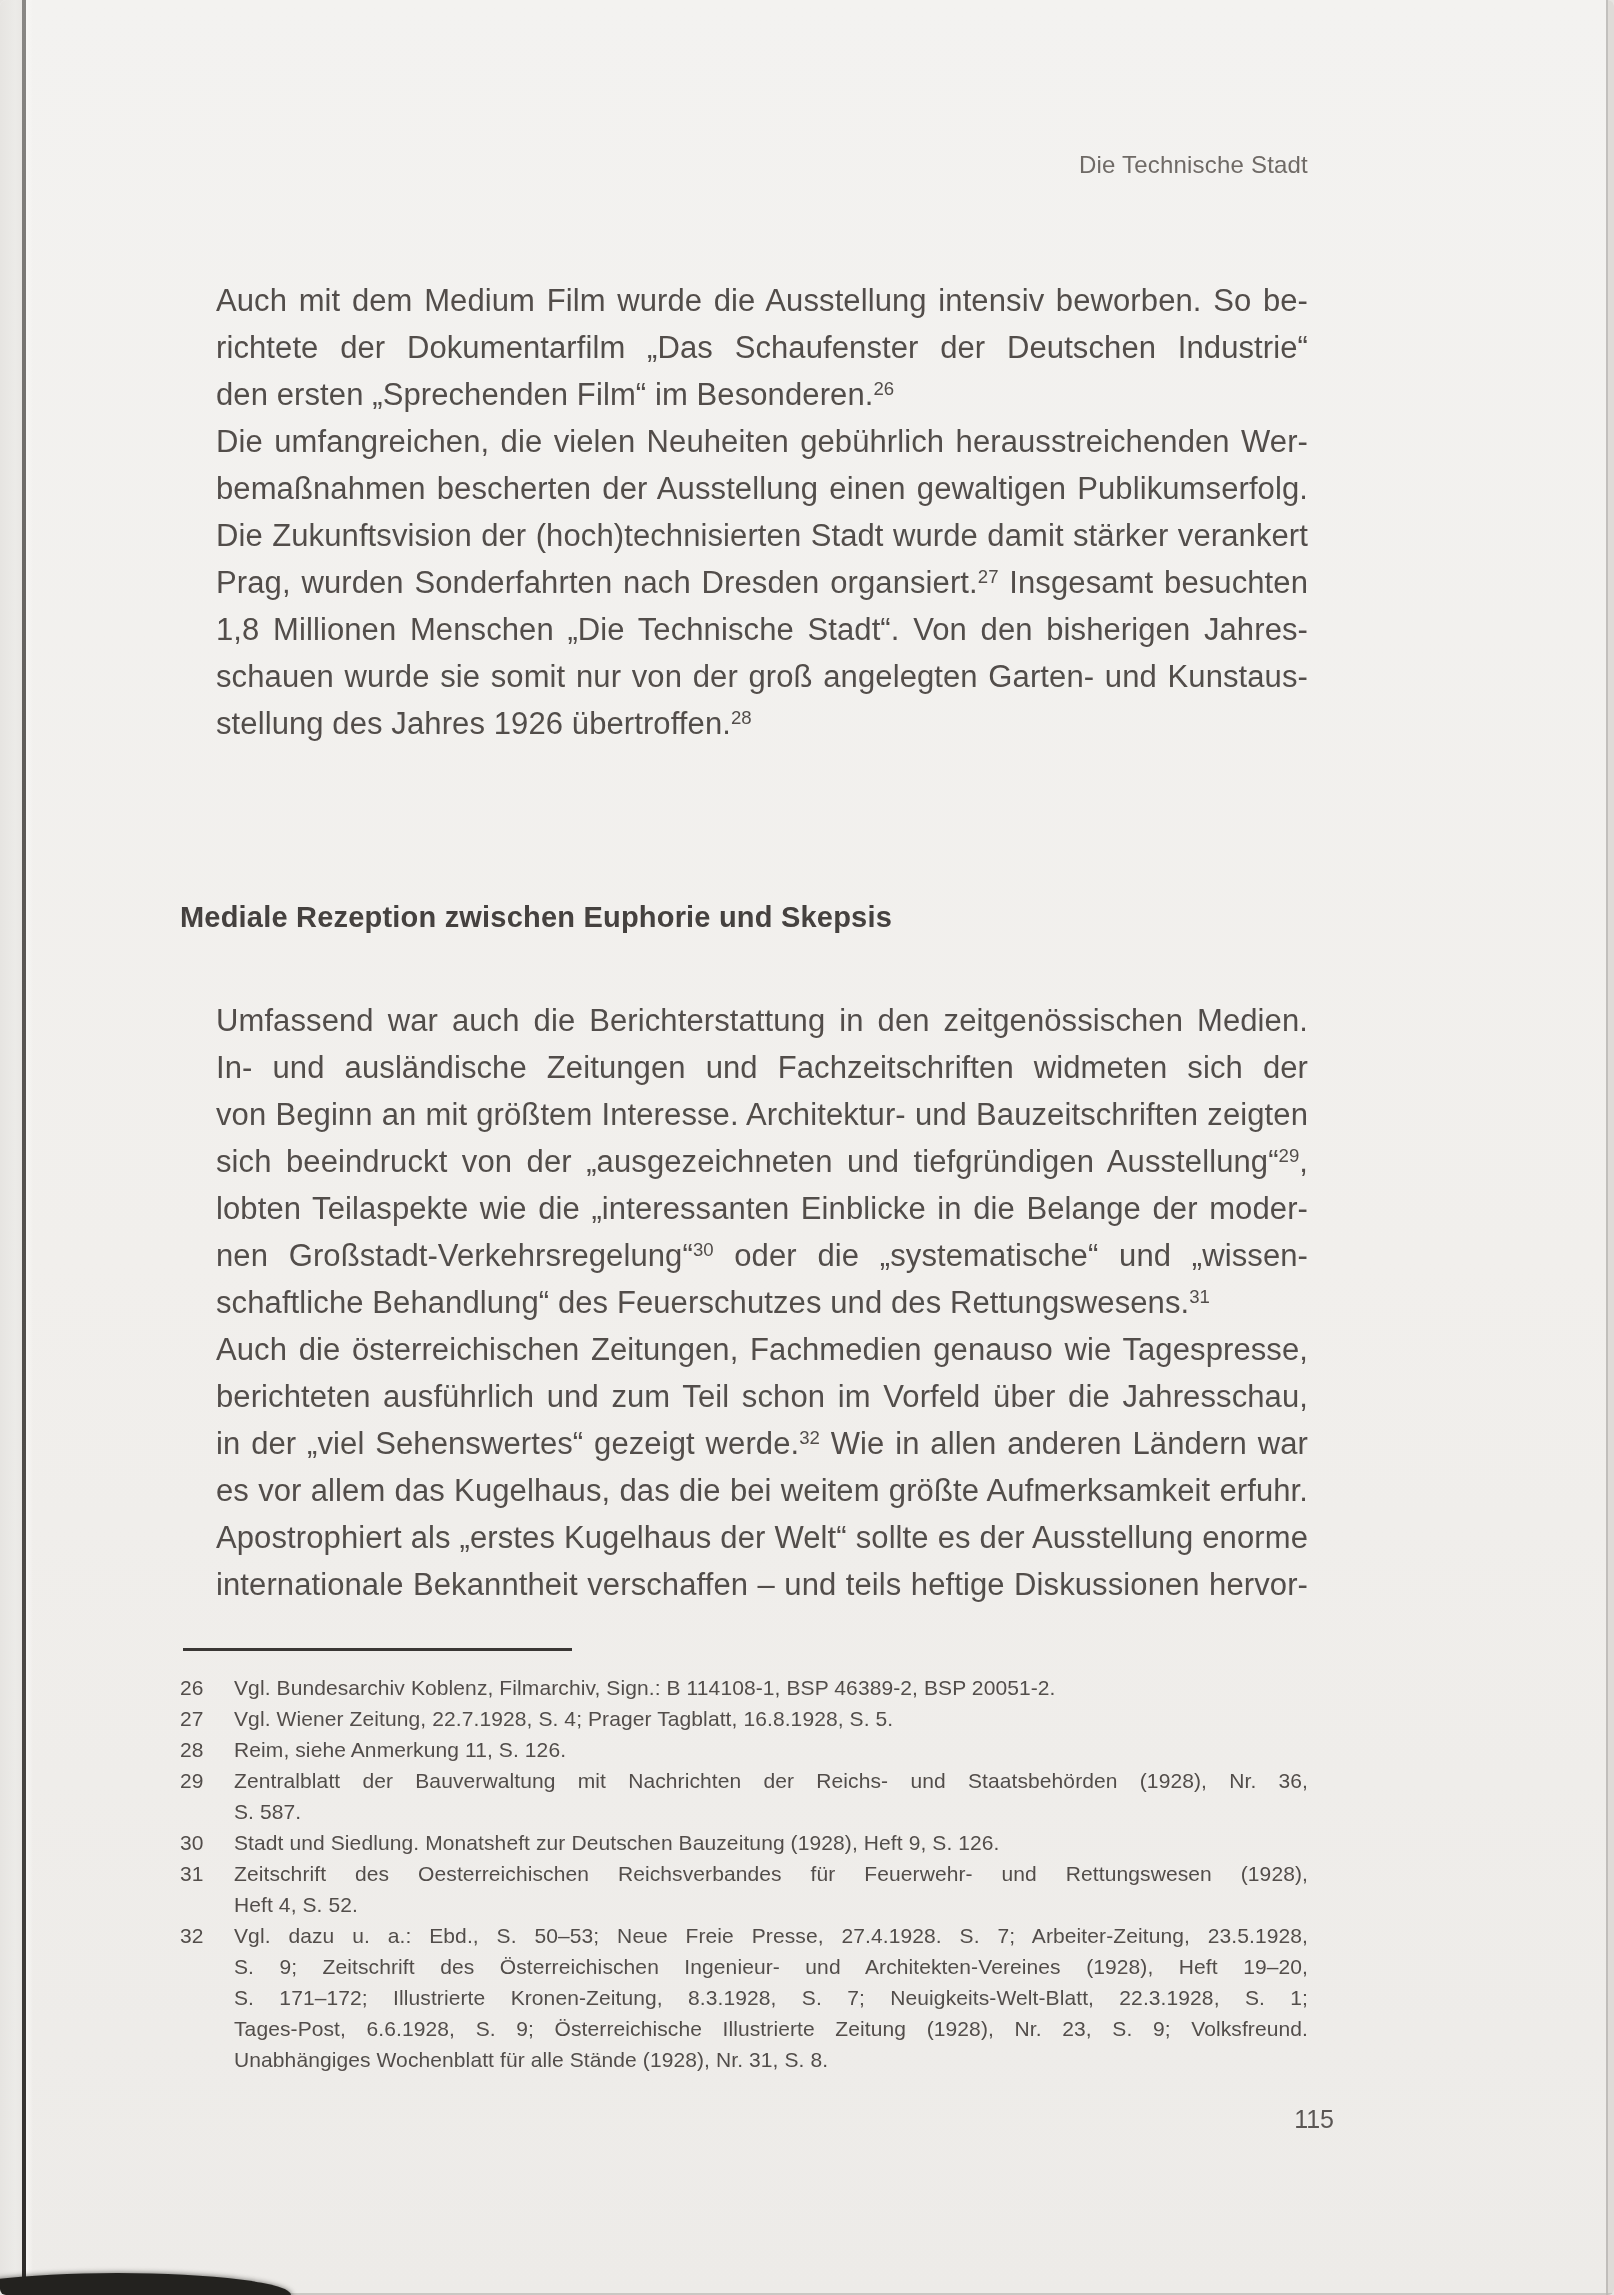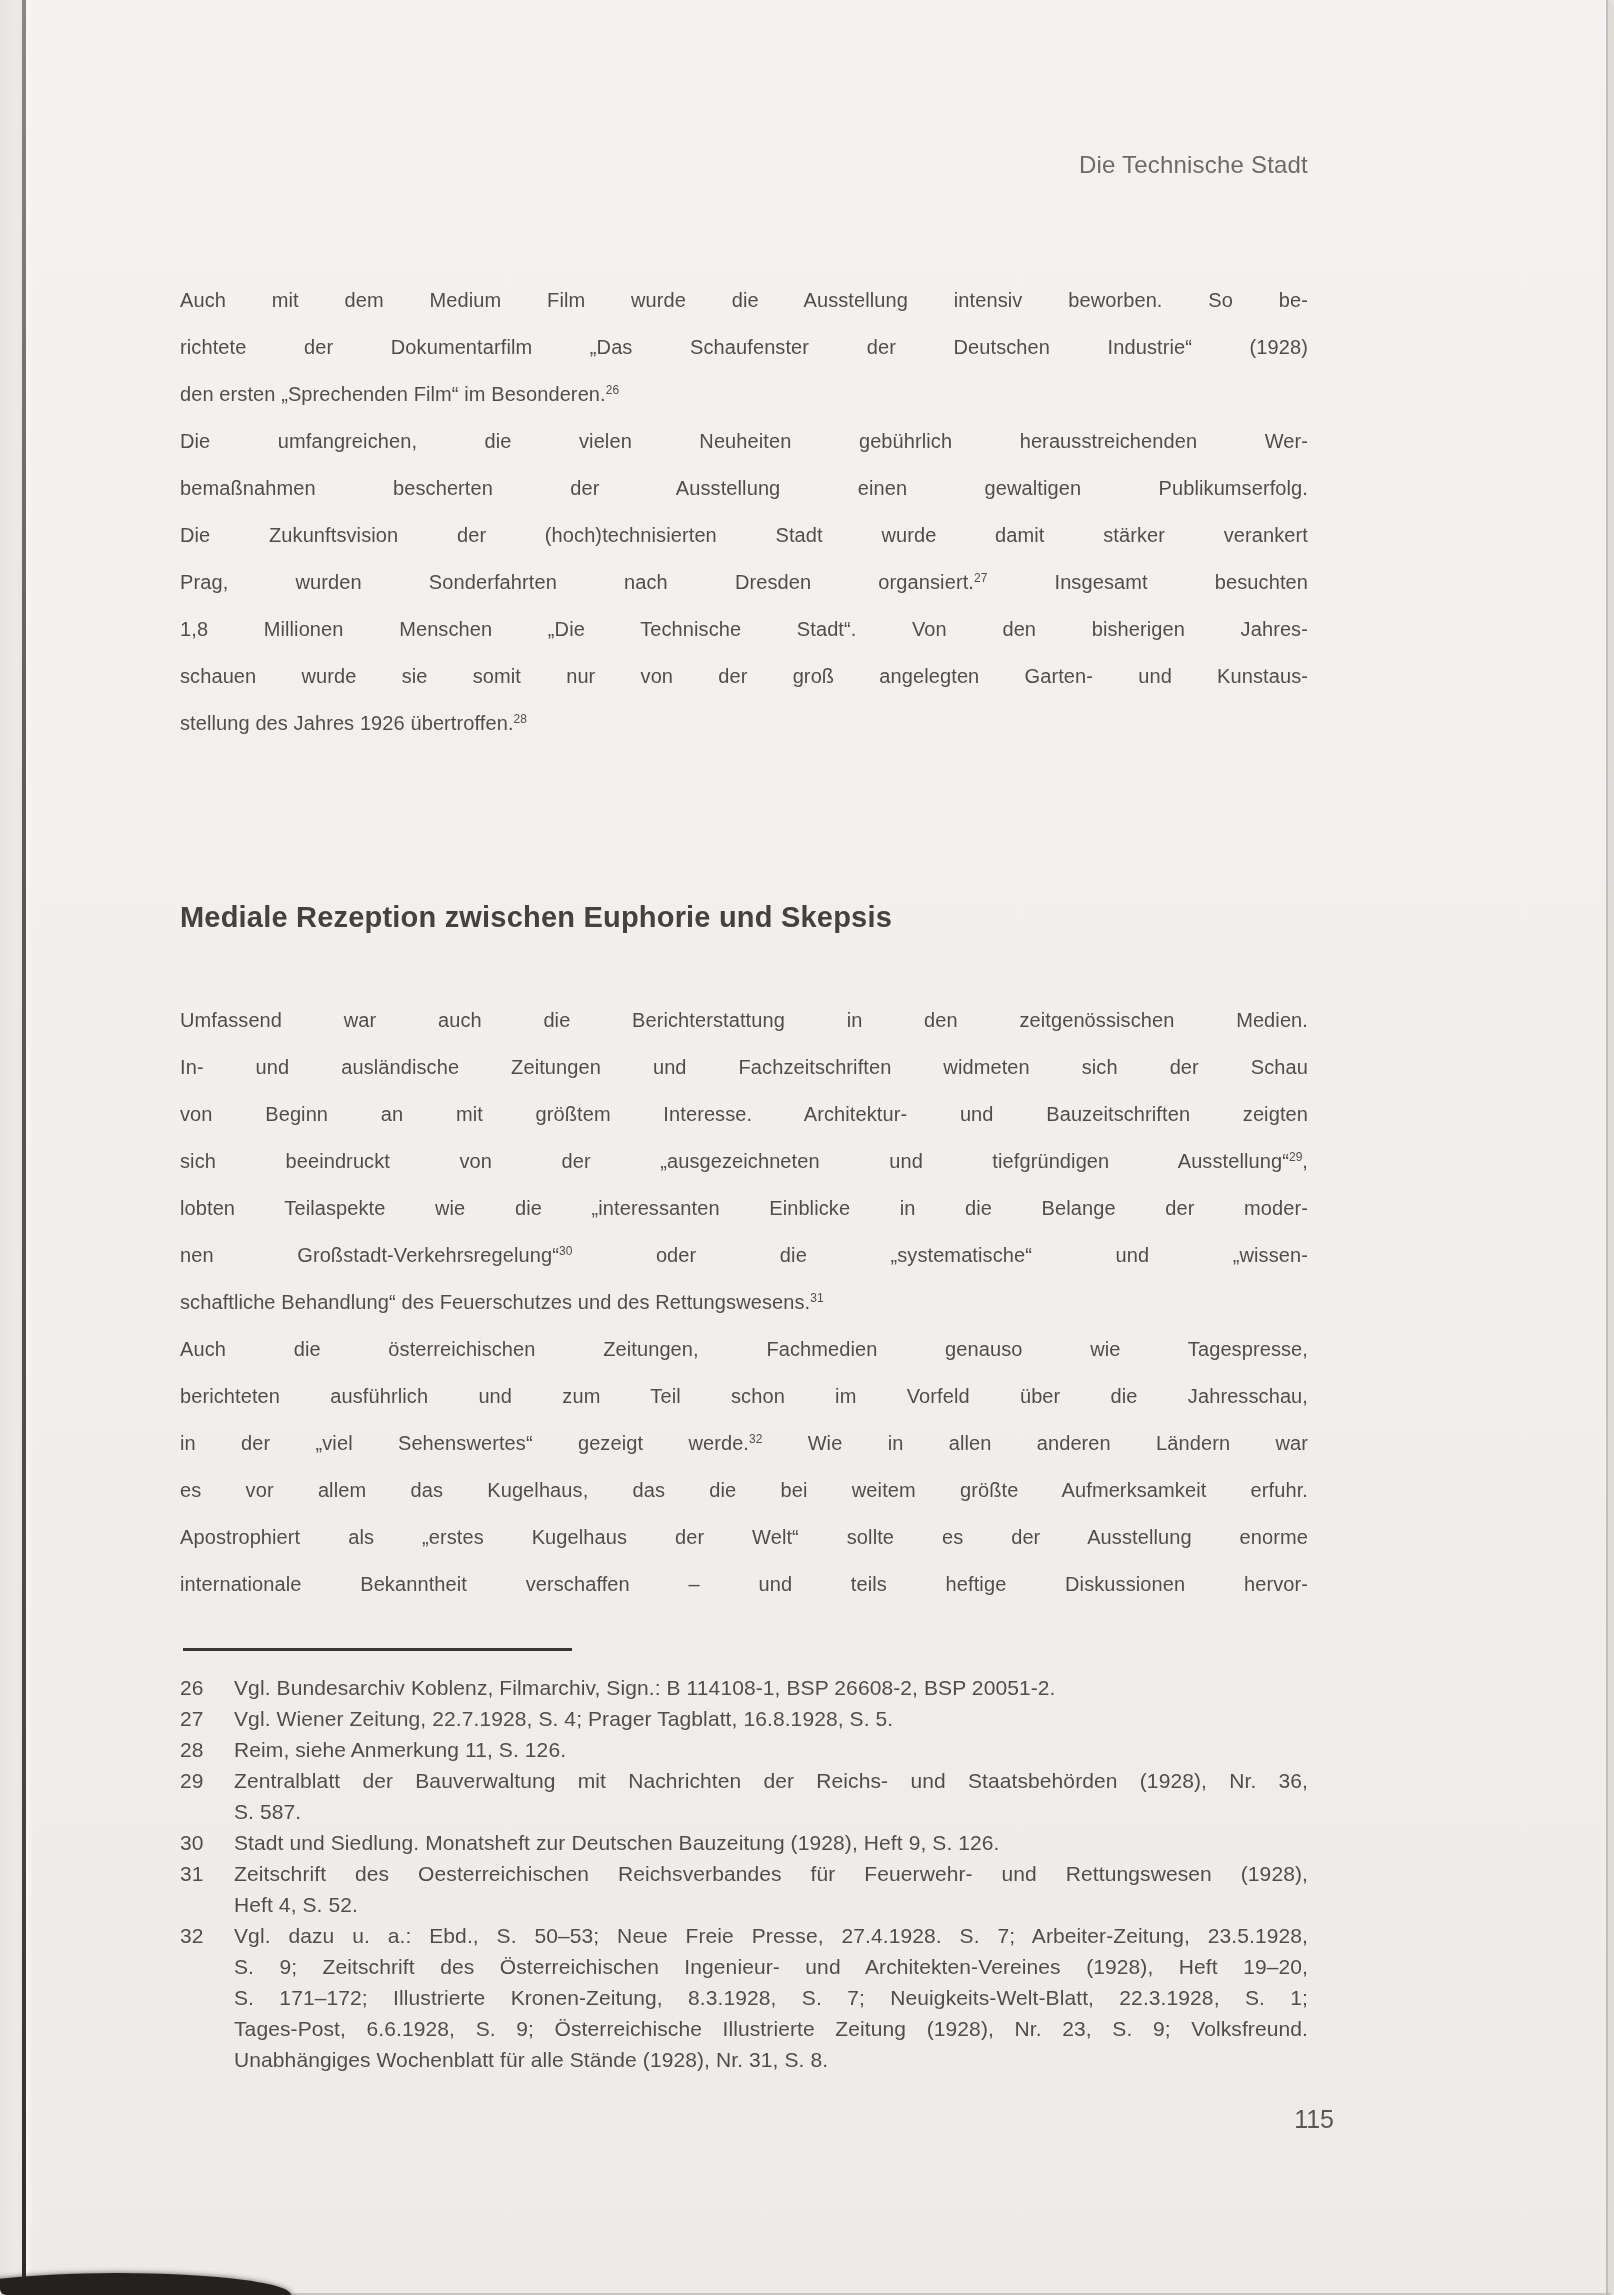--- a/index.html
+++ b/index.html
@@ -47,23 +47,23 @@
   .text-col{position:absolute;left:180px;top:0;width:1128px;height:100%;}
   .running-header{
     position:absolute;top:150px;left:0;width:100%;
     text-align:right;font-size:24px;line-height:29px;
     color:var(--c-runhead);letter-spacing:0.2px;
   }
   .block{position:absolute;left:0;width:100%;}
   #block1{top:277px;}
   #block2{top:997px;}
   .ln{
-    height:47px;line-height:47px;font-size:20px;color:var(--c-ink);
+    height:47px;line-height:47px;font-size:31px;color:var(--c-ink);
     text-align:justify;text-align-last:justify;
-    overflow:hidden;white-space:normal;letter-spacing:0.1px;
+    overflow:hidden;white-space:normal;letter-spacing:0.1px;margin-left:36px;
   }
   .ln.short{text-align:left;text-align-last:left;}
   sup{font-size:60%;vertical-align:baseline;position:relative;top:-0.55em;letter-spacing:0;}
   .section-heading{
     position:absolute;top:898px;left:0;width:100%;
     font-size:29px;line-height:39px;font-weight:bold;
     color:var(--c-heading);letter-spacing:0.2px;margin:0;
   }
   .footnote-separator{
     position:absolute;top:1648px;left:3.2px;width:389px;height:3.2px;
@@ -138,21 +138,21 @@
           <div class="ln">internationale Bekanntheit verschaffen – und teils heftige Diskussionen hervor-</div>
         </div>
       </div>
 
     <div class="footnote-separator"></div>
 
     <div class="footnotes" id="footnotes">
         <div class="fn-row">
           <span class="fn-num">26</span>
           <div class="fn-lines">
-            <div class="fn-ln short">Vgl. Bundesarchiv Koblenz, Filmarchiv, Sign.: B 114108-1, BSP 26608-2, BSP 20051-2.</div>
+            <div class="fn-ln short">Vgl. Bundesarchiv Koblenz, Filmarchiv, Sign.: B 114108-1, BSP 46389-2, BSP 20051-2.</div>
           </div>
         </div>
         <div class="fn-row">
           <span class="fn-num">27</span>
           <div class="fn-lines">
             <div class="fn-ln short">Vgl. Wiener Zeitung, 22.7.1928, S. 4; Prager Tagblatt, 16.8.1928, S. 5.</div>
           </div>
         </div>
         <div class="fn-row">
           <span class="fn-num">28</span>

